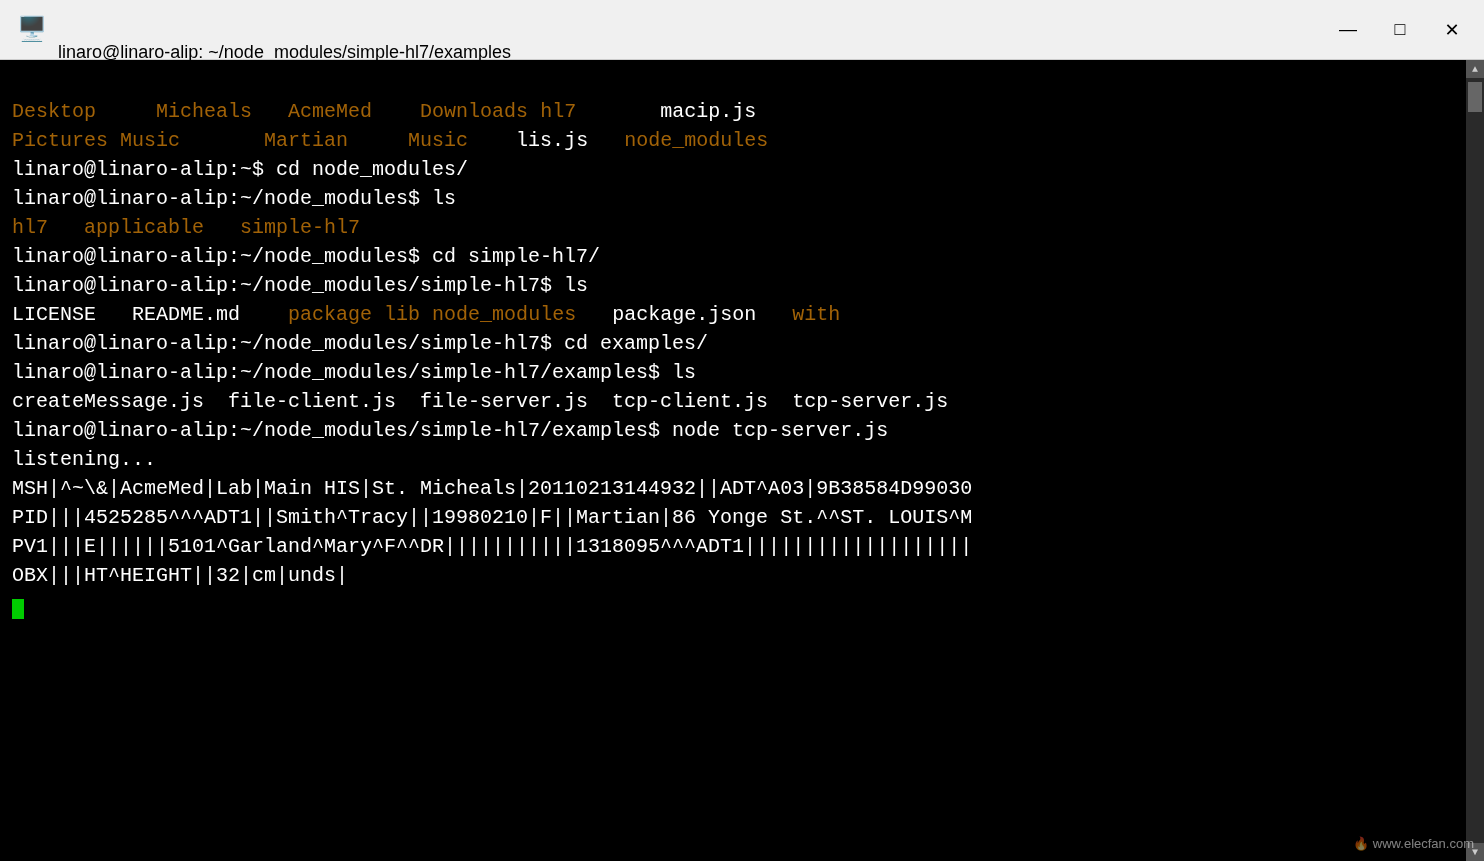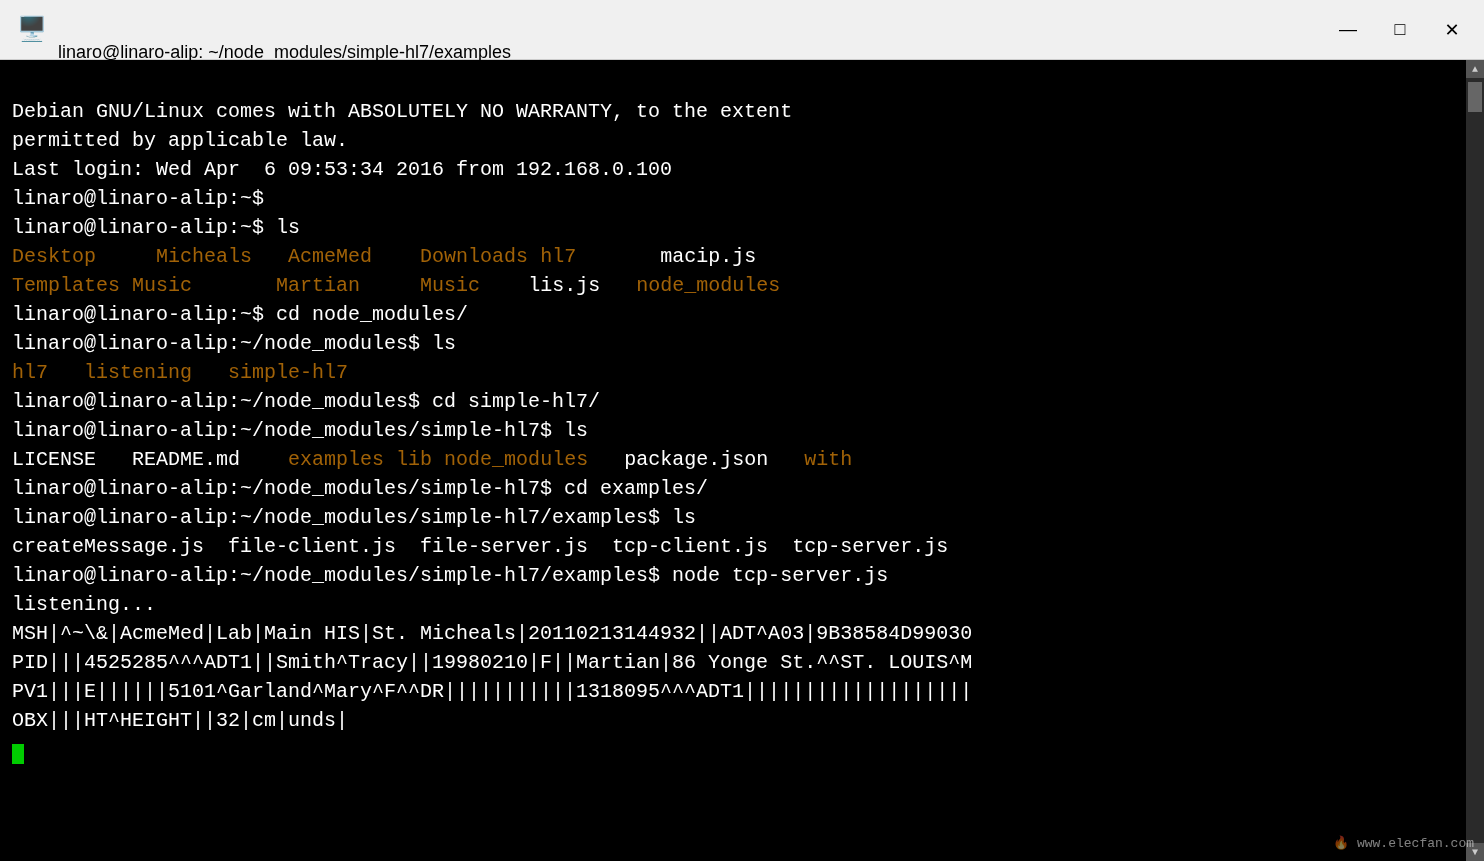--- a/index.html
+++ b/index.html
@@ -114,21 +114,21 @@
       width: 12px;
       height: 20px;
       background: #00cc00;
       vertical-align: bottom;
     }
     .watermark {
       position: absolute;
       bottom: 10px;
       right: 10px;
       color: rgba(255,255,255,0.5);
-      font-family: Liberation Mono, monospace;
+      font-family: Liberation Sans, sans-serif;
       font-size: 13px;
     }
     .terminal-wrapper {
       position: relative;
       flex: 1;
       display: flex;
     }
   </style>
 </head>
 <body>
@@ -141,33 +141,28 @@
     <div class="titlebar-controls">
       <button class="titlebar-btn">—</button>
       <button class="titlebar-btn">□</button>
       <button class="titlebar-btn">✕</button>
     </div>
   </div>
 
   <div class="terminal-area">
     <div class="terminal-wrapper">
       <div class="terminal-content">
-<span>Debian GNU/Linux comes with ABSOLUTELY NO WARRANTY, to the extent
-permitted by applicable law.
-Last login: Wed Apr  6 09:53:34 2016 from 192.168.0.100
-linaro@linaro-alip:~$
-linaro@linaro-alip:~$ ls
-</span><span><span class="blue">Desktop</span>     <span class="blue">Micheals</span>   <span class="blue">AcmeMed</span>    <span class="blue">Downloads</span> <span class="blue">hl7</span>       macip.js
-</span><span><span class="blue">Templates</span> <span class="blue">Music</span>       <span class="blue">Martian</span>     <span class="blue">Music</span>    lis.js   <span class="blue">node_modules</span>
+<span><span class="blue">Desktop</span>     <span class="blue">Micheals</span>   <span class="blue">AcmeMed</span>    <span class="blue">Downloads</span> <span class="blue">hl7</span>       macip.js
+</span><span><span class="blue">Pictures</span> <span class="blue">Music</span>       <span class="blue">Martian</span>     <span class="blue">Music</span>    lis.js   <span class="blue">node_modules</span>
 </span><span>linaro@linaro-alip:~$ cd node_modules/
 linaro@linaro-alip:~/node_modules$ ls
-</span><span><span class="blue">hl7</span>   <span class="blue">listening</span>   <span class="blue">simple-hl7</span>
+</span><span><span class="blue">hl7</span>   <span class="blue">applicable</span>   <span class="blue">simple-hl7</span>
 </span><span>linaro@linaro-alip:~/node_modules$ cd simple-hl7/
 linaro@linaro-alip:~/node_modules/simple-hl7$ ls
-</span><span>LICENSE   README.md    <span class="blue">examples</span> <span class="blue">lib</span> <span class="blue">node_modules</span>   package.json   <span class="blue">with</span>
+</span><span>LICENSE   README.md    <span class="blue">package</span> <span class="blue">lib</span> <span class="blue">node_modules</span>   package.json   <span class="blue">with</span>
 </span><span>linaro@linaro-alip:~/node_modules/simple-hl7$ cd examples/
 linaro@linaro-alip:~/node_modules/simple-hl7/examples$ ls
 createMessage.js  file-client.js  file-server.js  tcp-client.js  tcp-server.js
 linaro@linaro-alip:~/node_modules/simple-hl7/examples$ node tcp-server.js
 listening...
 MSH|^~\&amp;|AcmeMed|Lab|Main HIS|St. Micheals|20110213144932||ADT^A03|9B38584D99030
 PID|||4525285^^^ADT1||Smith^Tracy||19980210|F||Martian|86 Yonge St.^^ST. LOUIS^M
 PV1|||E||||||5101^Garland^Mary^F^^DR|||||||||||1318095^^^ADT1|||||||||||||||||||
 OBX|||HT^HEIGHT||32|cm|unds|
 </span><span class="cursor-block"></span>

